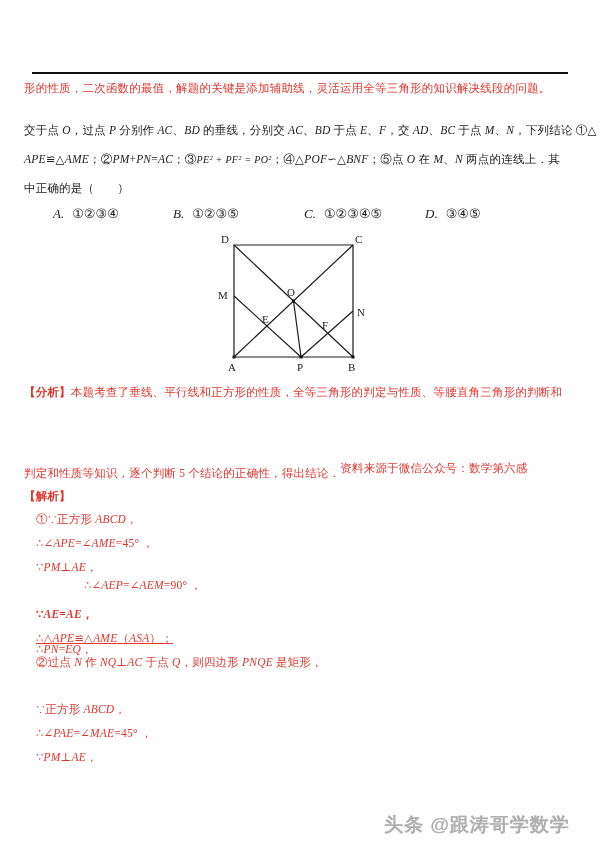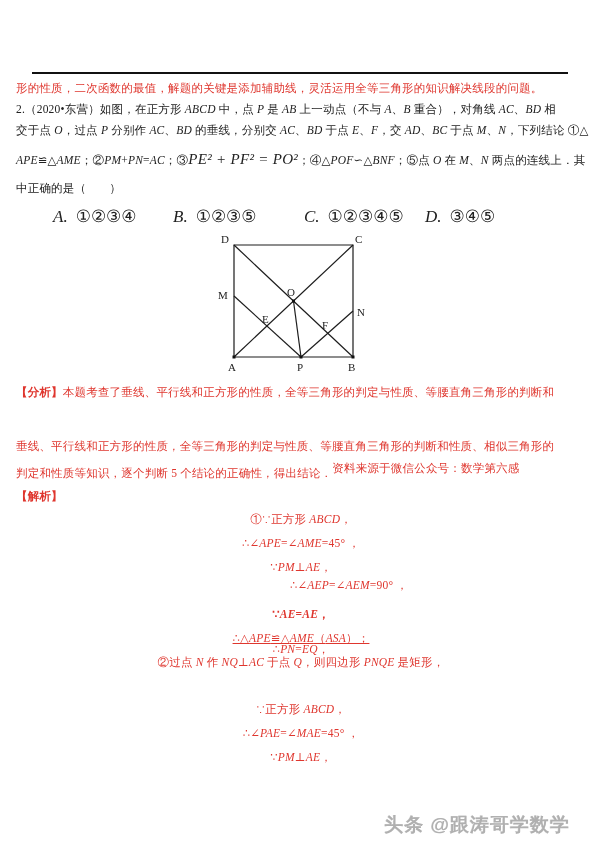--- a/index.html
+++ b/index.html
@@ -3,33 +3,33 @@
 <meta charset="utf-8">
 <style>
   :root { --red:#df362e; --ink:#212121; --line:#1c1c1c; --gray:#b0b0b0; }
   html,body { margin:0; padding:0; background:#ffffff; }
   .page {
     position:relative; width:600px; height:848px; background:#ffffff; overflow:hidden;
     font-family:"Liberation Serif","DejaVu Serif",serif; color:var(--ink);
   }
   .rule { position:absolute; left:32px; top:72px; width:536px; height:2px; background:#111; }
   .line {
-    position:absolute; left:16px; width:536px; font-size:11.5px; line-height:15px;
+    position:absolute; left:24px; width:536px; font-size:11.5px; line-height:15px;
     white-space:nowrap; letter-spacing:0.2px;
   }
   .jline { text-align:justify; text-align-last:justify; }
   .red { color:var(--red); }
   .bold { font-weight:bold; }
   i { font-style:italic; }
-  .bigmath { font-style:italic; font-size:15px; letter-spacing:0.3px; }
-  .opt { position:absolute; font-size:17px; white-space:nowrap; }
+  .bigmath { font-style:italic; font-size:10px; letter-spacing:0.3px; }
+  .opt { position:absolute; font-size:13px; white-space:nowrap; }
   .opt .lbl { font-style:italic; margin-right:8px; }
   .sol-line {
     position:absolute; left:36px; width:530px; font-size:11.5px; line-height:15px;
-    color:var(--red); white-space:nowrap; letter-spacing:0.2px;text-align:center;
+    color:var(--red); white-space:nowrap; letter-spacing:0.2px;
   }
   .figure { position:absolute; left:214px; top:230px; }
   .figure text { font-size:11px; fill:var(--ink); font-family:"Liberation Serif","DejaVu Serif",serif; }
   .figure .geo { stroke:var(--line); stroke-width:1.2; fill:none; }
   .src-note { position:relative; top:-5px; }
   .watermark {
     position:absolute; right:30px; top:812px; font-size:19px; font-weight:bold;
     font-family:"Liberation Sans","DejaVu Sans",sans-serif;
     color:var(--gray); letter-spacing:1px; white-space:nowrap;
     text-shadow:1px 1px 0 #ffffff, -0.5px -0.5px 0 #d8d8d8;
@@ -37,21 +37,20 @@
 </style>
 </head>
 <body>
 
 <div class="page">
 
   <div class="rule"></div>
 
   <div class="line red" style="top:81px">形的性质，二次函数的最值，解题的关键是添加辅助线，灵活运用全等三角形的知识解决线段的问题。</div>
 
-  <div class="line jline" style="top:102px">2.（2020•东营）如图，在正方形 <i>ABCD</i> 中，点 <i>P</i> 是 <i>AB</i> 上一动点（不与 <i>A</i>、<i>B</i> 重合），对角线 <i>AC</i>、<i>BD</i> 相</div>
 
   <div class="line jline" style="top:123px">交于点 <i>O</i>，过点 <i>P</i> 分别作 <i>AC</i>、<i>BD</i> 的垂线，分别交 <i>AC</i>、<i>BD</i> 于点 <i>E</i>、<i>F</i>，交 <i>AD</i>、<i>BC</i> 于点 <i>M</i>、<i>N</i>，下列结论 ①△</div>
 
   <div class="line jline" style="top:152px"><span><i>APE</i>≌△<i>AME</i>；②<i>PM</i>+<i>PN</i>=<i>AC</i>；③</span><span class="bigmath">PE² + PF² = PO²</span><span>；④△<i>POF</i>∽△<i>BNF</i>；⑤点 <i>O</i> 在 <i>M</i>、<i>N</i> 两点的连线上．其</span></div>
 
   <div class="line" style="top:181px">中正确的是（　　）</div>
 
   <div>
     <span class="opt" style="left:53px;top:206px"><span class="lbl">A.</span><span>①②③④</span></span>
     <span class="opt" style="left:173px;top:206px"><span class="lbl">B.</span><span>①②③⑤</span></span>
@@ -80,21 +79,20 @@
     <text x="73" y="66">O</text>
     <text x="143" y="86">N</text>
     <text x="48" y="93">E</text>
     <text x="108" y="99">F</text>
     <text x="14" y="141">A</text>
     <text x="83" y="141">P</text>
     <text x="134" y="141">B</text>
   </svg>
 
   <div class="line red jline" style="top:385px"><span class="bold">【分析】</span><span>本题考查了垂线、平行线和正方形的性质，全等三角形的判定与性质、等腰直角三角形的判断和</span></div>
-  <div class="line red jline" style="top:439px">垂线、平行线和正方形的性质，全等三角形的判定与性质、等腰直角三角形的判断和性质、相似三角形的</div>
   <div class="line red" style="top:466px"><span>判定和性质等知识，逐个判断 5 个结论的正确性，得出结论．</span><span class="src-note">资料来源于微信公众号：数学第六感</span></div>
 
   <div class="line red bold" style="top:489px">【解析】</div>
 
   <div id="solution-lines">
       <div class="sol-line" style="top: 512px;">①∵正方形 <i>ABCD</i>，</div>
       <div class="sol-line" style="top: 535.8px;">∴∠<i>APE</i>=∠<i>AME</i>=45° ，</div>
       <div class="sol-line" style="top: 559.6px;">∵<i>PM</i>⊥<i>AE</i>，</div>
       <div class="sol-line" style="top: 578px; margin-left: 48px;">∴∠<i>AEP</i>=∠<i>AEM</i>=90° ，</div>
       <div class="sol-line" style="top: 607.2px; font-weight: bold;">∵<i>AE</i>=<i>AE</i>，</div>

